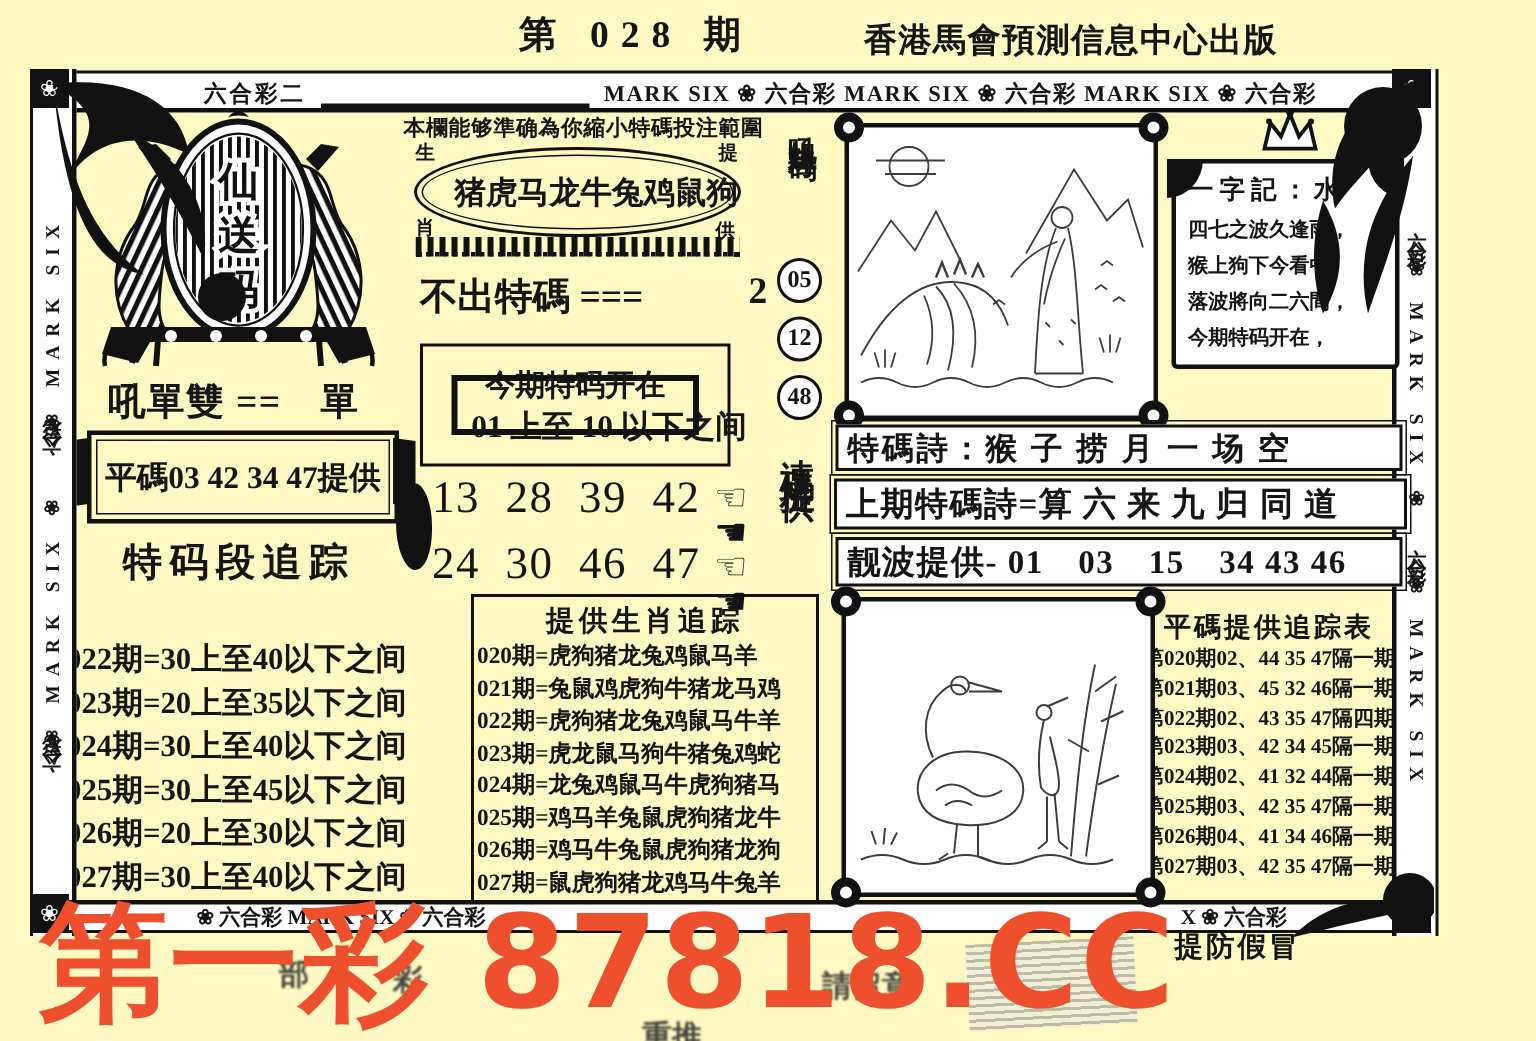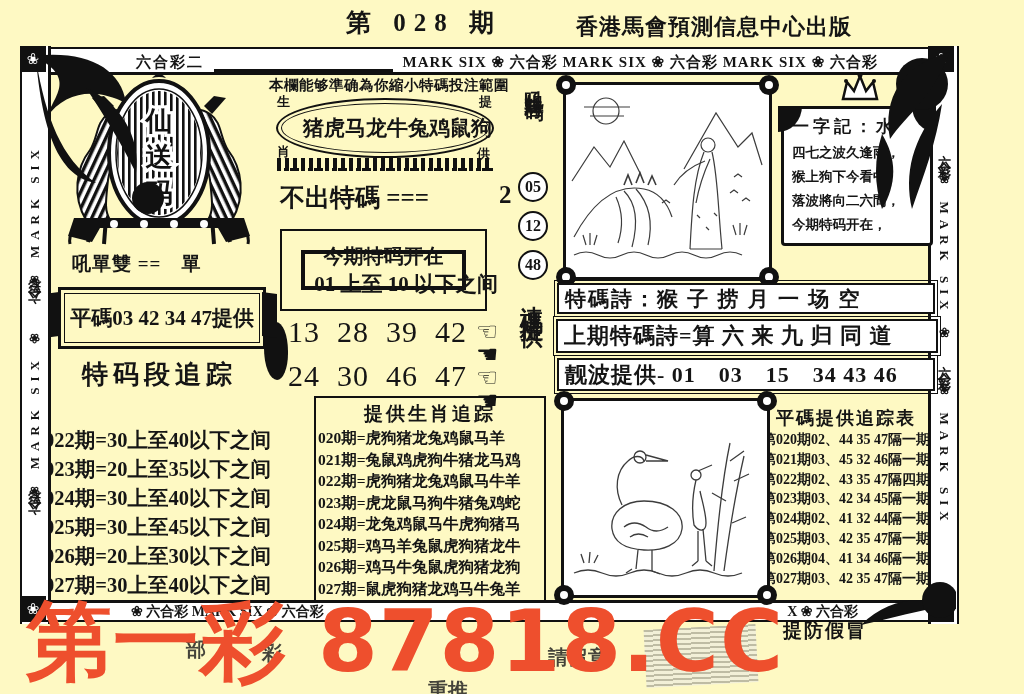--- a/index.html
+++ b/index.html
@@ -21,21 +21,21 @@
   .band-left,.band-right{top:46px;width:26px;height:578px;background:#fff;z-index:2;
                display:flex;align-items:center;justify-content:center;}
   .band-left{left:20px;border-left:2px solid #111;border-right:3px solid #111;}
   .band-right{left:928px;border-left:3px solid #111;border-right:2px solid #111;}
   .vtxt{writing-mode:vertical-rl;font-size:13px;font-weight:800;letter-spacing:6px;white-space:nowrap;}
   .band-left .vtxt{transform:rotate(180deg);}
   .corner{width:26px;height:26px;background:#111;color:#fff;display:flex;align-items:center;justify-content:center;
           font-size:15px;font-family:"DejaVu Sans",sans-serif;z-index:5;}
   
   #crest{left:44px;top:68px;z-index:3;}
-  #motto{left:72px;top:251px;font-size:19px;font-weight:800;letter-spacing:1px;white-space:nowrap;}
+  #motto{left:72px;top:251px;font-size:25px;font-weight:800;letter-spacing:1px;white-space:nowrap;}
   #pingma-box{left:58px;top:287px;width:202px;height:56px;border:3px solid #111;display:flex;align-items:center;
               justify-content:center;font-size:21px;font-weight:700;white-space:nowrap;}
   #pingma-box::before{content:"";position:absolute;inset:3px;border:1px solid #111;}
   .rib{width:15px;height:44px;background:#111;z-index:1;}
   #rib-l{left:44px;top:293px;transform:skewY(-8deg);}
   #rib-r{left:262px;top:293px;transform:skewY(8deg);}
   #ink-blob{left:264px;top:322px;width:24px;height:58px;background:#111;border-radius:45% 55% 50% 60%;}
   #duan-title{left:82px;top:357px;font-size:26px;font-weight:800;letter-spacing:5px;white-space:nowrap;}
   #duan-list{left:44px;top:426px;font-size:20.5px;line-height:29px;font-weight:600;white-space:nowrap;}
   

